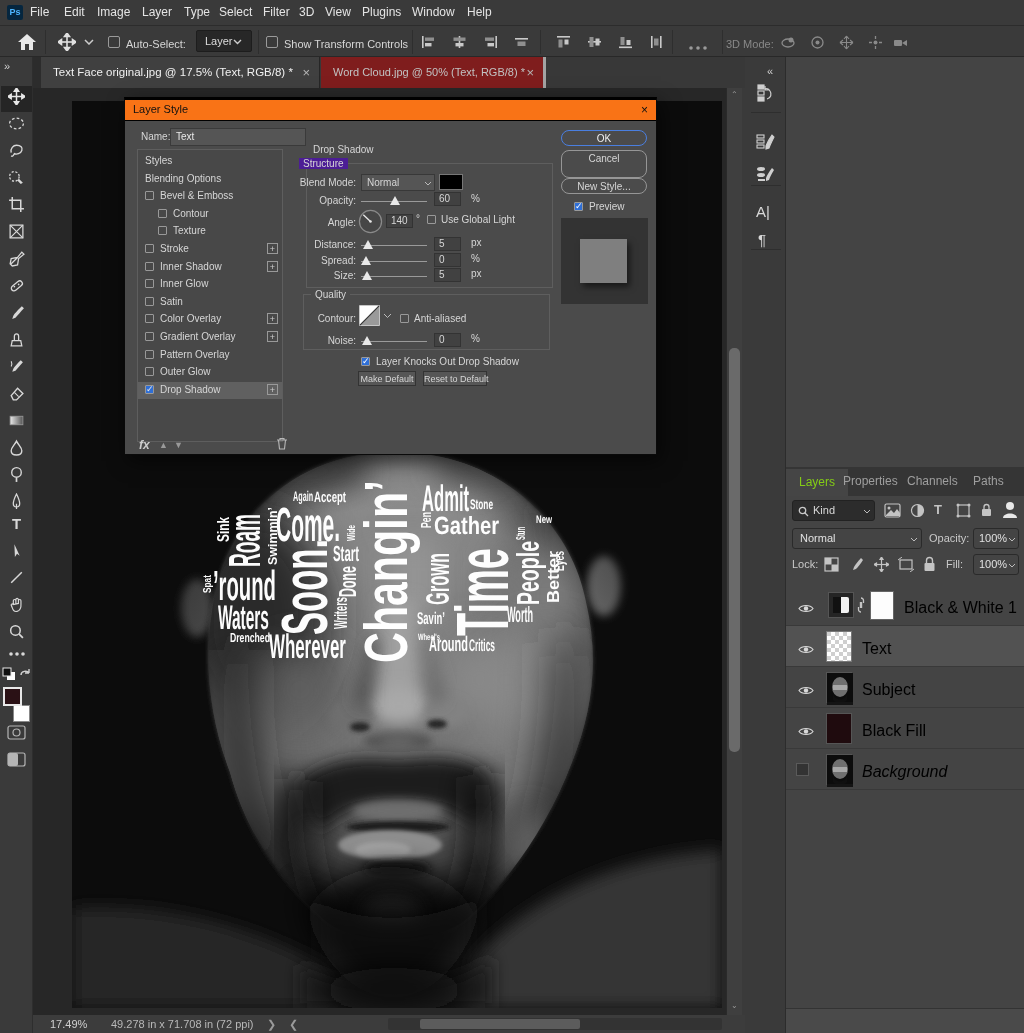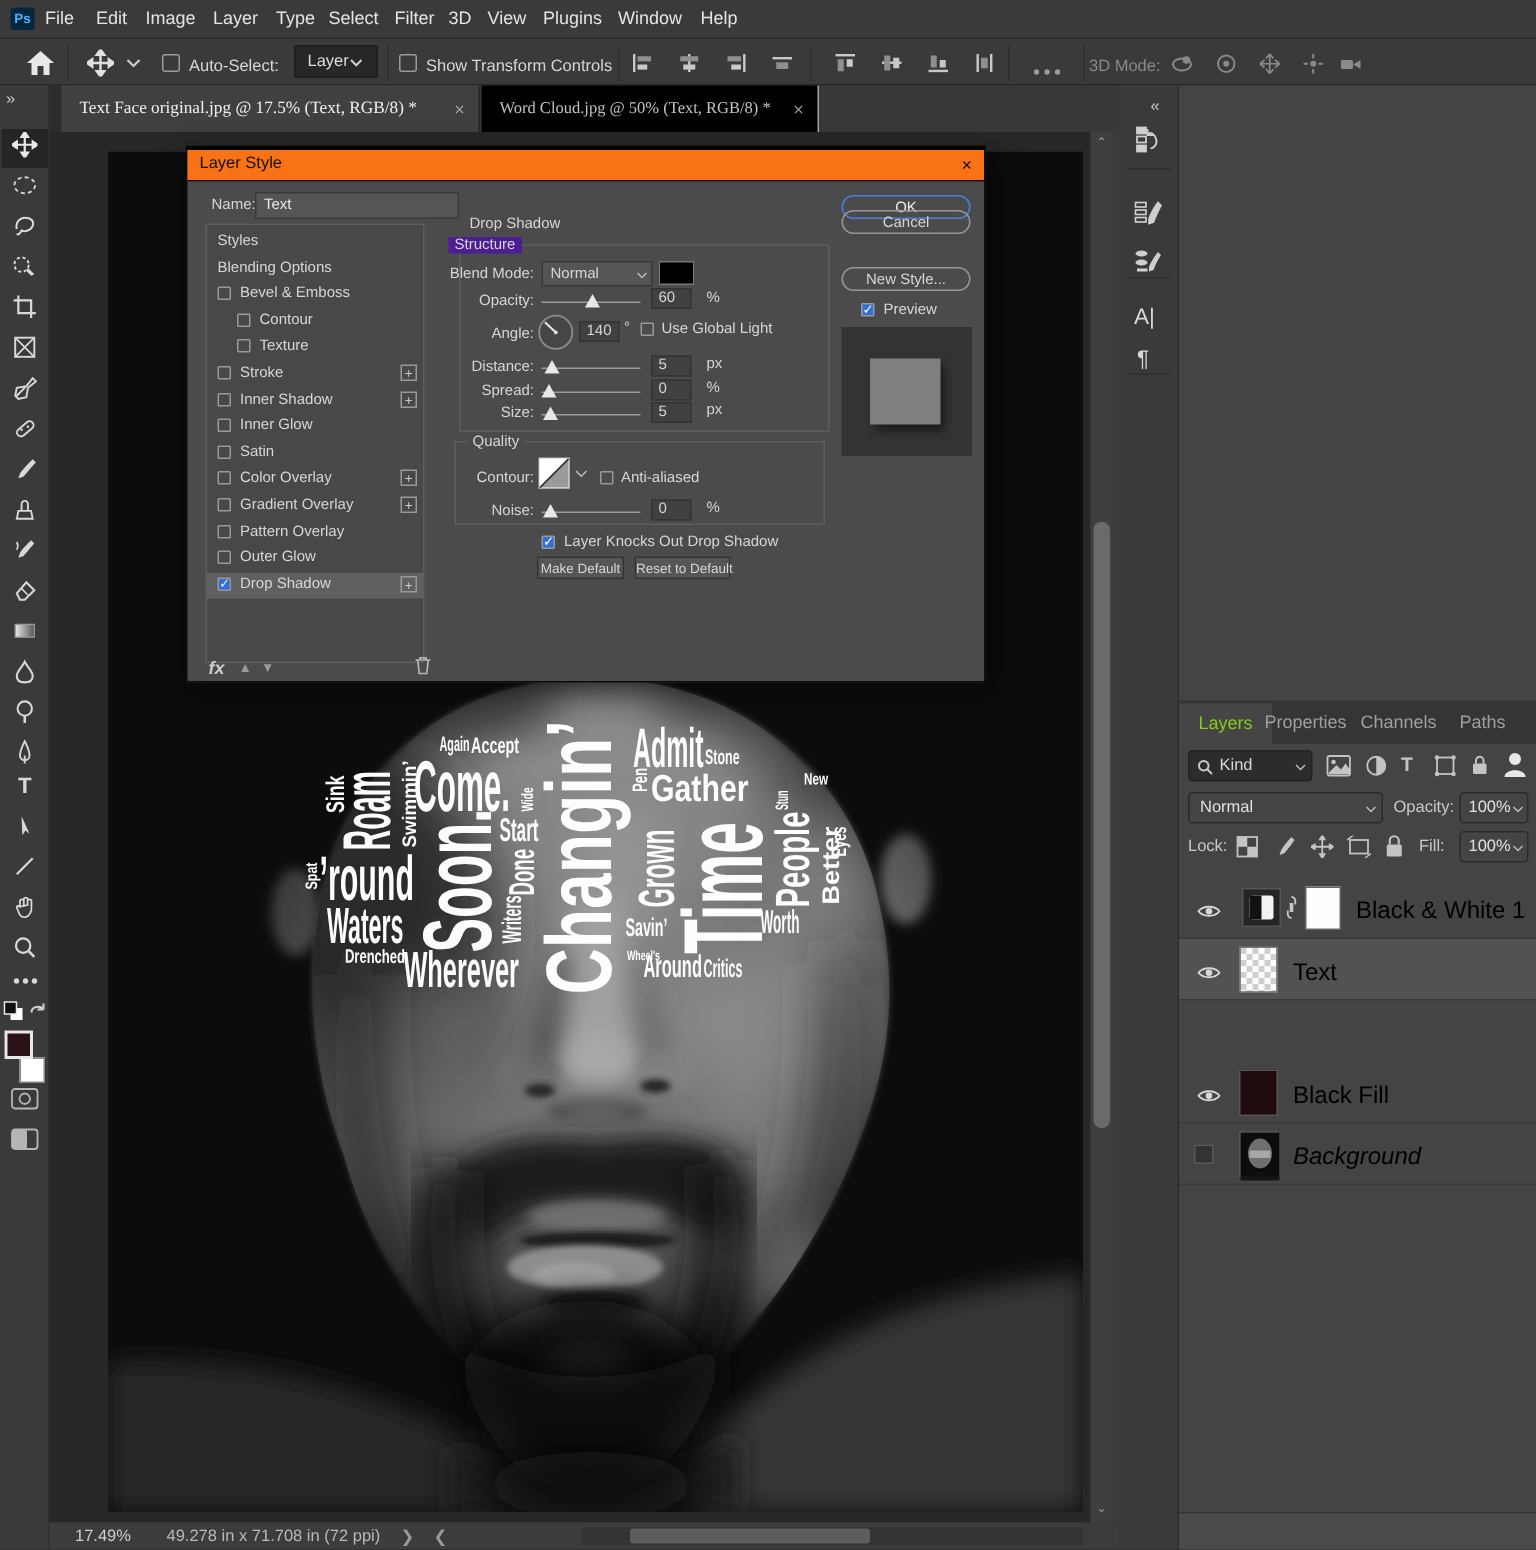--- a/index.html
+++ b/index.html
@@ -17,25 +17,25 @@
 .obsep { position:absolute; top:4px; width:1px; height:24px; background:#2e2e2e; }
 .cb { position:absolute; width:12px; height:12px; border:1px solid #9a9a9a;
   border-radius:2px; background:transparent; }
 #layerdd { position:absolute; left:196px; top:4px; width:56px; height:22px;
   background:#272727; border:1px solid #1d1d1d; border-radius:2px; color:#dcdcdc;
   font-size:11px; line-height:20px; padding-left:8px; }
 #toolbar { position:absolute; left:0; top:57px; width:33px; height:976px;
   background:#3a3a3a; border-right:1px solid #2e2e2e; }
 #tabbar { position:absolute; left:33px; top:57px; width:712px; height:31px;
   background:#383838; }
-.tab { position:absolute; top:0; height:31px; font-size:11.5px; line-height:31px;font-family:Liberation Serif, serif; }
+.tab { position:absolute; top:0; height:31px; font-size:11.5px; line-height:31px; }
 #tab1 { left:8px; width:279px; background:#404040; color:#f0f0f0;
   border-right:1px solid #262626; }
-#tab2 { left:288px; width:225px; background:#000000; color:#c2c2c2; font-size:11px;
-  border-right:1px solid #a3a3a3; }
+#tab2 { left:288px; width:225px; background:#7f1d1d; color:#c2c2c2; font-size:11px;
+  border-right:3px solid #a3a3a3; }
 .tab .tx { padding-left:12px; }
 .tab .cl { position:absolute; right:9px; top:0; color:#b5b5b5; font-size:13px; }
 #pasteboard { position:absolute; left:33px; top:88px; width:693px; height:927px;
   background:#272727; }
 #photo { position:absolute; left:39px; top:13px; width:650px; height:907px; }
 #vscroll { position:absolute; left:693px; top:0; width:16px; height:927px;
   background:#3f3f3f; border-left:1px solid #2a2a2a;}
 #vthumb { position:absolute; left:2px; top:260px; width:11px; height:404px;
   background:#6a6a6a; border-radius:5px; }
 #statusbar { position:absolute; left:33px; top:1015px; width:712px; height:18px;
@@ -615,20 +615,34 @@
                   <pattern id="chk2429" width="8" height="8" patternUnits="userSpaceOnUse">
                     <rect width="8" height="8" fill="#ffffff"></rect>
                     <rect width="4" height="4" fill="#cfcfcf"></rect>
                     <rect x="4" y="4" width="4" height="4" fill="#cfcfcf"></rect>
                   </pattern>
                 </defs>
                 <rect width="24" height="29" fill="url(#chk2429)"></rect>
               </svg></div>
       <span class="abs" style="left:76px;top:14px">Text</span>
           </div>
+<div class="abs" style="left:0;top:200px;width:239px;height:41px;border-bottom:1px solid #393939">
+            <span class="abs" style="left:12px;top:15px"><svg width="16" height="11" viewBox="0 0 16 11">
+                <path d="M1 5.5 C4 1.5 12 1.5 15 5.5 C12 9.5 4 9.5 1 5.5 Z" fill="none" stroke="#d8d8d8" stroke-width="1.2"></path>
+                <circle cx="8" cy="5.5" r="2.2" fill="#d8d8d8"></circle>
+              </svg></span>
+      <div class="abs" style="left:40px;top:5px;width:26px;height:31px;border:1px solid #555"><svg width="26" height="32" viewBox="0 0 26 32">
+                <rect width="26" height="32" fill="#0c0c0c"></rect>
+                <ellipse cx="13" cy="14" rx="8" ry="10" fill="#6f6f6f"></ellipse>
+                <rect x="6" y="12" width="14" height="5" fill="#b5b5b5" opacity="0.8"></rect>
+                <path d="M6 21 C8 28 18 28 20 21 L20 27 C17 31 9 31 6 27 Z" fill="#101010"></path>
+                <rect x="0" y="29" width="26" height="3" fill="#141414"></rect>
+              </svg></div>
+      <span class="abs" style="left:76px;top:14px">Subject</span>
+          </div>
 <div class="abs" style="left:0;top:241px;width:239px;height:41px;border-bottom:1px solid #393939">
             <span class="abs" style="left:12px;top:15px"><svg width="16" height="11" viewBox="0 0 16 11">
                 <path d="M1 5.5 C4 1.5 12 1.5 15 5.5 C12 9.5 4 9.5 1 5.5 Z" fill="none" stroke="#d8d8d8" stroke-width="1.2"></path>
                 <circle cx="8" cy="5.5" r="2.2" fill="#d8d8d8"></circle>
               </svg></span>
       <div class="abs" style="left:40px;top:5px;width:26px;height:31px;border:1px solid #555;background:#1f0b0e"></div>
       <span class="abs" style="left:76px;top:14px">Black Fill</span>
           </div>
 <div class="abs" style="left:0;top:282px;width:239px;height:41px;border-bottom:1px solid #393939">
             <div class="abs" style="left:10px;top:14px;width:13px;height:13px;border:1px solid #5a5a5a;background:#333"></div>
@@ -779,21 +793,21 @@
 <div class="abs" style="left:237px;top:236px;width:0;height:0;border-left:5px solid transparent;border-right:5px solid transparent;border-bottom:9px solid #e8e8e8"></div>
 <div class="abs" style="left:309px;top:233px;width:27px;height:14px;background:#414141;border:1px solid #333;line-height:12px;font-size:10px"><span style="margin-left:4px">0</span></div>
 <span class="abs" style="left:346px;top:233px;font-size:10px">%</span>
 <div class="abs" style="left:236px;top:257px;width:9px;height:9px;background:#2f6fd6;border:1px solid #999;border-radius:1px">
         <span style="position:absolute;left:0px;top:-2px;color:#fff;font-size:9px">✓</span>
       </div>
 <span class="abs" style="left:251px;top:256px;font-size:10px">Layer Knocks Out Drop Shadow</span>
 <div class="abs" style="left:233px;top:271px;width:58px;height:15px;background:#565656;border:1px solid #333;text-align:center;line-height:14px;font-size:9px;white-space:nowrap">Make Default</div>
 <div class="abs" style="left:298px;top:271px;width:64px;height:15px;background:#565656;border:1px solid #333;text-align:center;line-height:14px;font-size:9px;white-space:nowrap">Reset to Default</div>
 <div class="abs" style="left:436px;top:30px;width:86px;height:16px;border:1px solid #4a7fe0;border-radius:8px;text-align:center;line-height:15px;color:#efefef;font-size:10px">OK</div>
-<div class="abs" style="left:436px;top:40px;width:86px;height:16px;border:1px solid #969696;border-radius:8px;text-align:center;line-height:15px;font-size:10px">Cancel</div>
+<div class="abs" style="left:436px;top:50px;width:86px;height:28px;border:1px solid #969696;border-radius:8px;text-align:center;line-height:15px;font-size:10px">Cancel</div>
 <div class="abs" style="left:436px;top:78px;width:86px;height:16px;border:1px solid #969696;border-radius:8px;text-align:center;line-height:15px;font-size:10px">New Style...</div>
 <div class="abs" style="left:449px;top:102px;width:9px;height:9px;background:#2f6fd6;border:1px solid #999;border-radius:1px">
         <span style="position:absolute;left:0px;top:-2px;color:#fff;font-size:9px">✓</span>
       </div>
 <span class="abs" style="left:464px;top:101px;font-size:10px">Preview</span>
 <div class="abs" style="left:436px;top:118px;width:87px;height:86px;background:#333333">
         <div style="position:absolute;left:19px;top:21px;width:47px;height:44px;background:#7f7f7f;box-shadow:3px 4px 6px rgba(0,0,0,0.5)"></div>
       </div>
 </div>
 </div>

